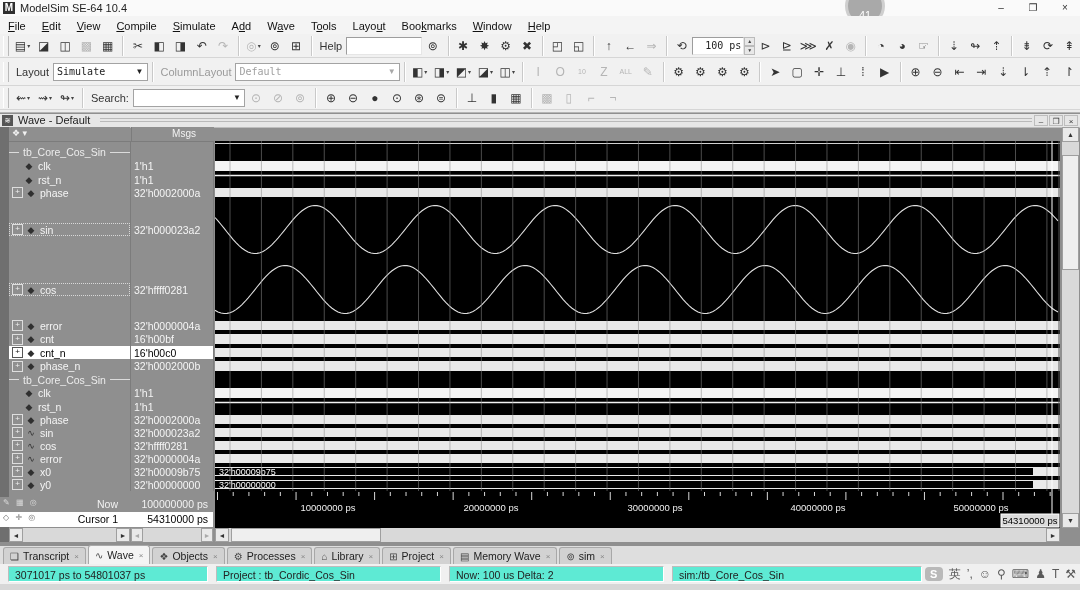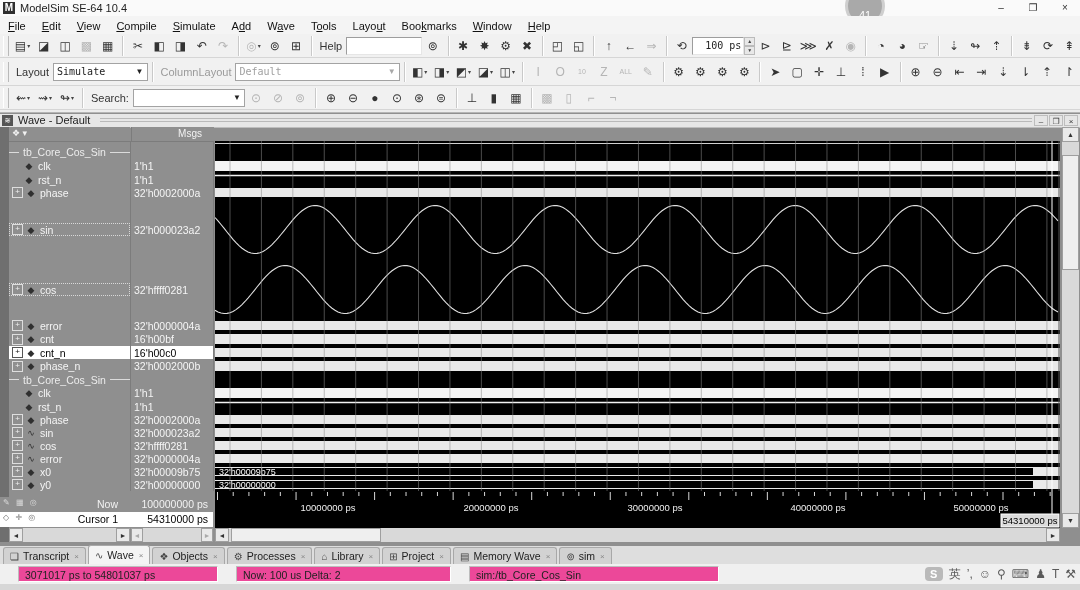--- a/index.html
+++ b/index.html
@@ -75,21 +75,21 @@
   
   .tabbar{position:absolute;left:0;top:546px;width:1080px;height:18px;background:#dedede;display:flex;align-items:flex-end;padding-left:3px;box-sizing:border-box;}
   .tab{height:16px;display:flex;align-items:center;background:#d2d2d2;border:1px solid #a8a8a8;border-bottom:none;
        border-radius:3px 3px 0 0;padding:0 6px;margin-right:2px;font-size:10.5px;color:#222;}
   .tab.active{background:#f4f4f4;height:18px;}
   .tab .ticon{margin-right:4px;font-size:10px;color:#444;}
   .tab .tclose{margin-left:5px;font-size:8px;color:#888;}
   
   .statusbar{position:absolute;left:0;top:564px;width:1080px;height:20px;background:#f0f0f0;display:flex;align-items:center;}
   .scell{height:16px;line-height:16px;border:1px solid #bdbdbd;border-bottom-color:#fff;border-right-color:#fff;
-         margin-left:18px;padding:0 6px;font-size:10.5px;color:#222;background:#ec4899;white-space:nowrap;box-sizing:border-box;}
+         margin-left:8px;padding:0 6px;font-size:10.5px;color:#222;background:#5eead4;white-space:nowrap;box-sizing:border-box;}
   .ime{position:absolute;right:4px;top:564px;height:20px;display:flex;align-items:center;gap:6px;}
   .ime .iicon{font-size:12px;color:#5a5a5a;}
   .ime .slogo{width:18px;height:14px;background:#b9b9b9;color:#fff;border-radius:4px;font-weight:bold;
               font-size:11px;line-height:14px;text-align:center;}
   .bottomstrip{position:absolute;left:0;top:584px;width:1080px;height:6px;background:#d7d7d7;}
   .gapstrip{position:absolute;left:0;top:110px;width:1080px;height:2px;background:#ececec;}
 </style>
 </head>
 <body>
 
@@ -448,21 +448,21 @@
       <div class="wctl2" style="right:32px;">–</div>
       <div class="wctl2" style="right:17px;">❐</div>
       <div class="wctl2" style="right:2px;">×</div>
     </div>
     <div class="leftgrip"></div>
 
     <div class="panehdr" style="left:9px;width:121px;">
       <span style="position:absolute;left:3px;top:1px;font-size:9px;">❖ ▾</span>
     </div>
     <div class="panehdr" style="left:131px;width:82px;border-left:1px solid #7c7c7c;">
-      <span style="position:absolute;right:12px;top:1px;">Msgs</span>
+      <span style="position:absolute;right:18px;top:1px;">Msgs</span>
     </div>
 
     <div class="namerows" style="left:9px;width:121px;border-right:1px solid #7c7c7c;" id="namerows">
         <div class="divrow" style="top: 4px; height: 14px;">
           <div class="ln" style="width: 10px;"></div>
           <span style="padding: 0px 4px;">tb_Core_Cos_Sin</span>
           <div class="ln" style="flex: 1 1 0%;"></div>
         </div>
         <div class="sigrow" style="top: 18px; height: 14px;">
           <div style="display: flex; align-items: center; width: 100%; height: 13px;">
@@ -842,20 +842,21 @@
       </div>
       <div class="tab">
         <span class="ticon">⊚</span>
         <span>sim</span>
         <span class="tclose">×</span>
       </div>
     </div>
 
   <div class="statusbar">
     <div class="scell" style="width:200px;">3071017 ps to 54801037 ps</div>
+    <div class="scell" style="width:225px;">Project : tb_Cordic_Cos_Sin</div>
     <div class="scell" style="width:215px;">Now: 100 us  Delta: 2</div>
     <div class="scell" style="width:250px;">sim:/tb_Core_Cos_Sin</div>
   </div>
   <div class="ime" id="imebar">
       <span class="slogo">S</span>
       <span class="iicon">英</span>
       <span class="iicon">’,</span>
       <span class="iicon">☺</span>
       <span class="iicon">⚲</span>
       <span class="iicon">⌨</span>

